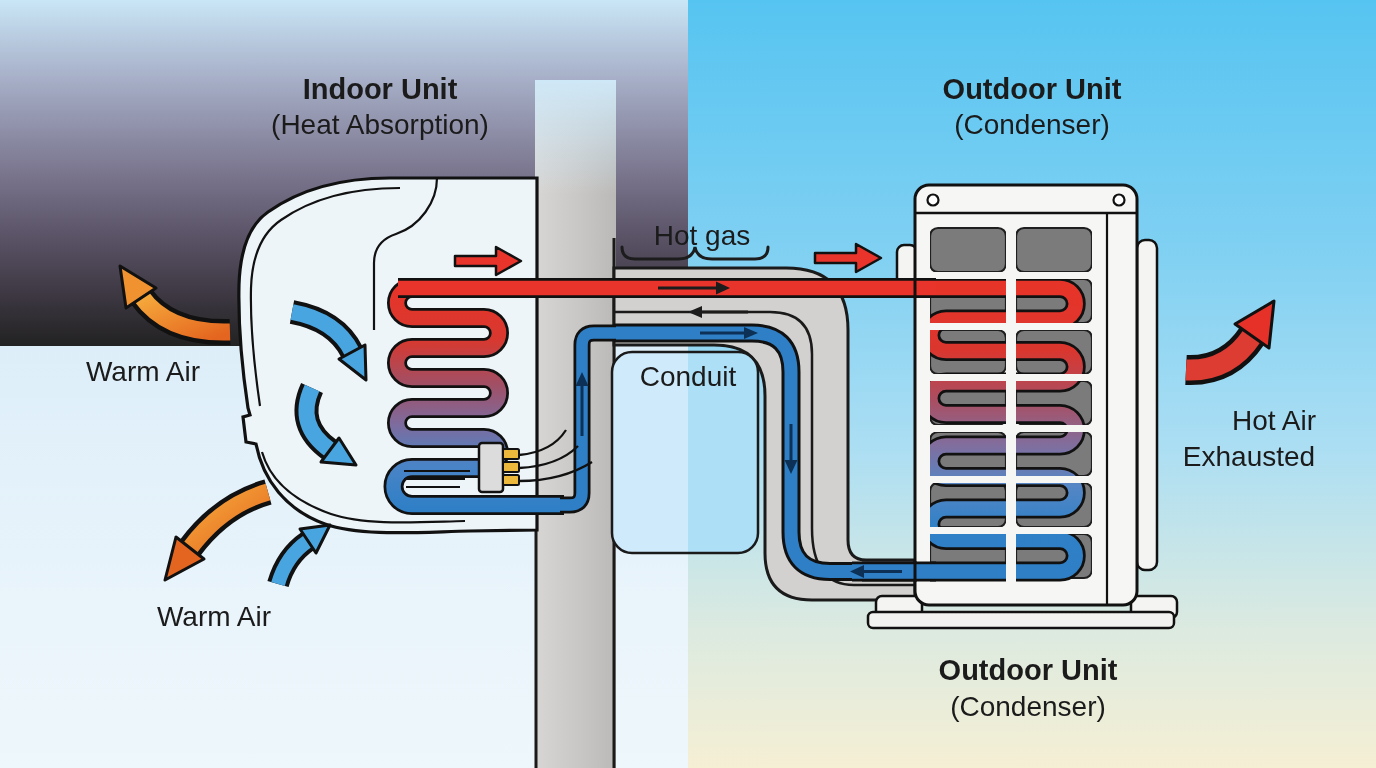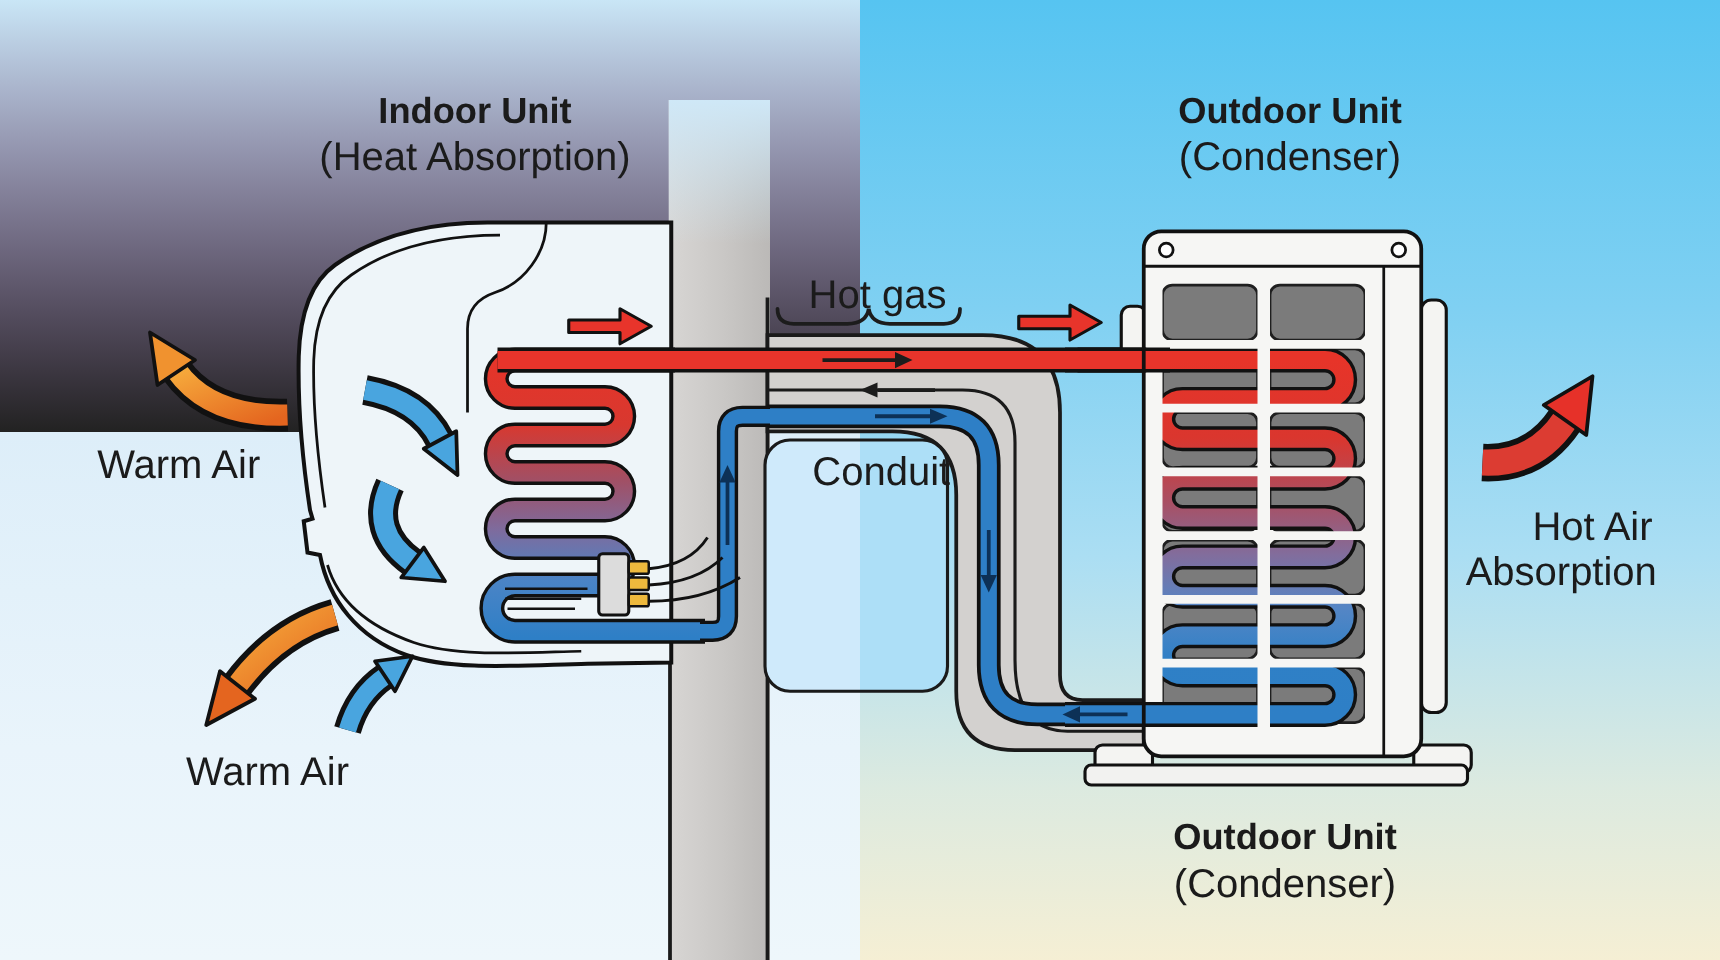--- a/index.html
+++ b/index.html
@@ -1,20 +1,20 @@
 <!DOCTYPE html>
 <html><head>
 <meta charset="utf-8">
 <style>
   html,body{margin:0;padding:0;background:#222;}
   #stage{position:relative;width:1376px;height:768px;overflow:hidden;
          font-family:Liberation Sans, sans-serif;}
   #stage svg{position:absolute;left:0;top:0;}
   .lbl{position:absolute;transform:translate(-50%,-50%);white-space:nowrap;
-       color:#1b1b1b;font-size:32px;line-height:1.15;text-align:center;}
+       color:#1b1b1b;font-size:28px;line-height:1.15;text-align:center;}
   .lbl.bold{font-weight:bold;font-size:29px;}
 </style>
 </head>
 <body>
 
 <div id="stage">
 
 <svg width="1376" height="768" viewBox="0 0 1376 768">
   <defs>
     <linearGradient id="bgL" x1="0" y1="0" x2="0" y2="1">
@@ -242,21 +242,21 @@
   </g>
 
   <path d="M 622 247 Q 622 259 635 259 H 678 Q 693 259 695 247 Q 697 259 712 259 H 755 Q 768 259 768 247" fill="none" stroke="#1c1c1c" stroke-width="3" stroke-linecap="round"></path>
 </svg>
 
 <div class="lbl bold" style="left:380px;top:90px">Indoor Unit</div>
 <div class="lbl" style="left:380px;top:125px">(Heat Absorption)</div>
 <div class="lbl bold" style="left:1032px;top:90px">Outdoor Unit</div>
 <div class="lbl" style="left:1032px;top:125px">(Condenser)</div>
 <div class="lbl" style="left:702px;top:236px">Hot gas</div>
-<div class="lbl" style="left:705px;top:377px">Conduit</div>
+<div class="lbl" style="left:688px;top:377px">Conduit</div>
 <div class="lbl" style="left:143px;top:372px">Warm Air</div>
 <div class="lbl" style="left:214px;top:617px">Warm Air</div>
 <div class="lbl" style="left:1274px;top:421px">Hot Air</div>
-<div class="lbl" style="left:1249px;top:457px">Absorption</div>
+<div class="lbl" style="left:1249px;top:457px">Exhausted</div>
 <div class="lbl bold" style="left:1028px;top:671px">Outdoor Unit</div>
 <div class="lbl" style="left:1028px;top:707px">(Condenser)</div>
 
 </div>
 
 </body></html>

